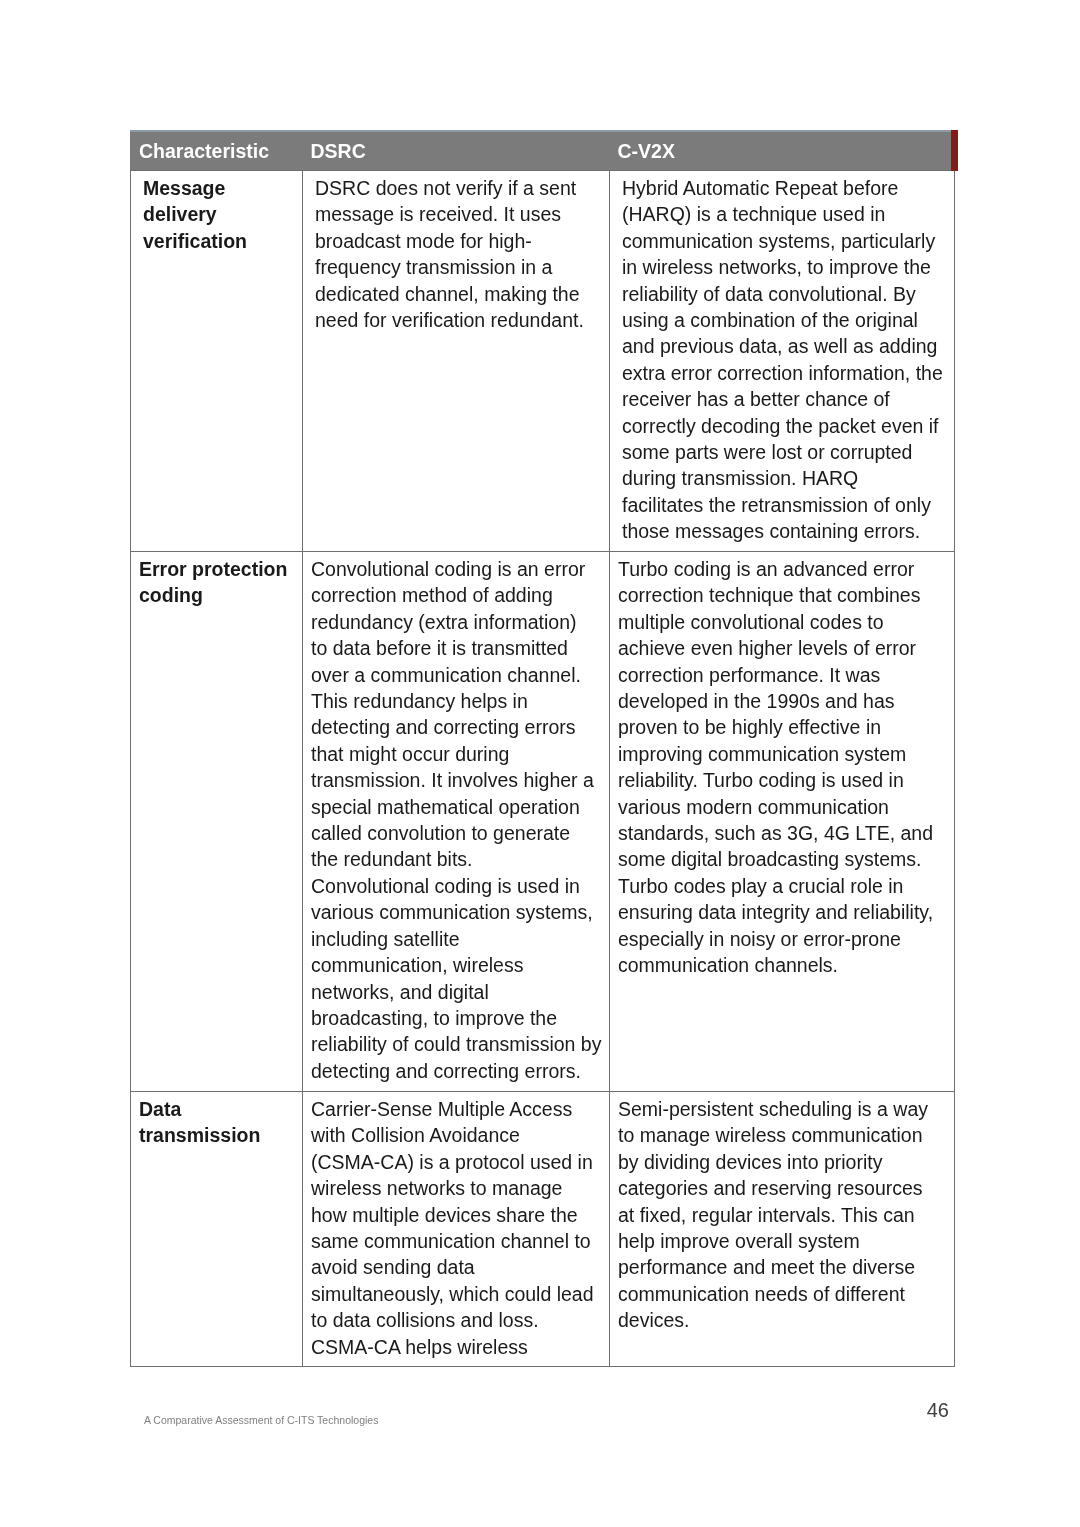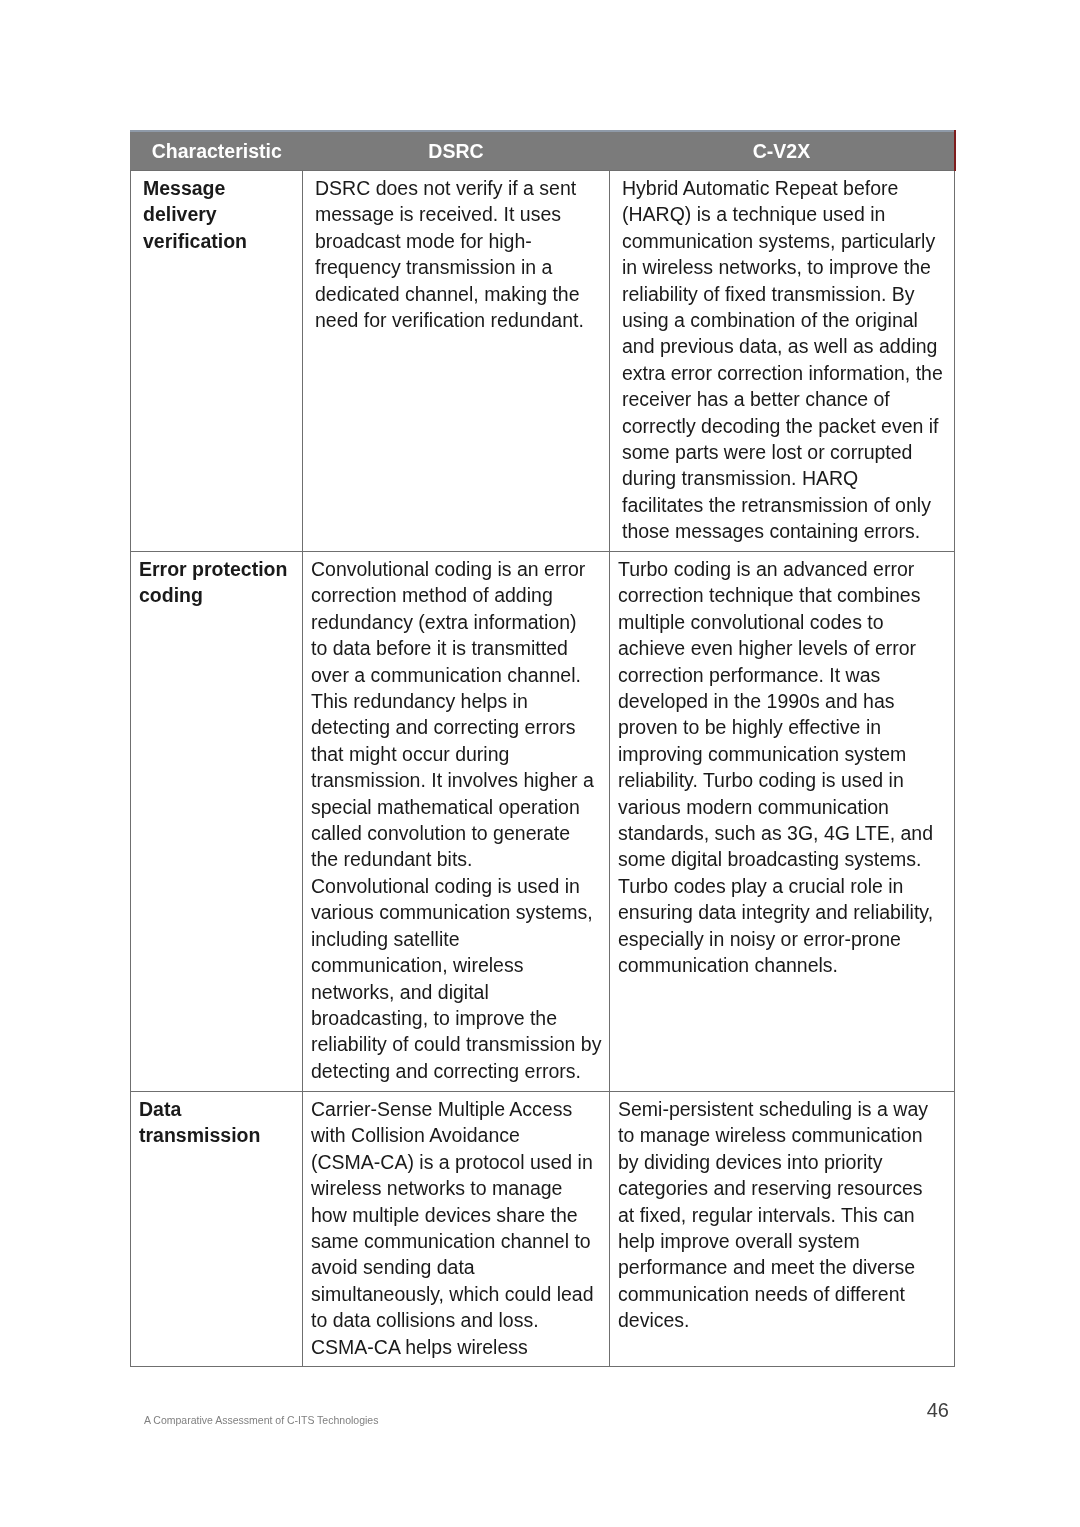--- a/index.html
+++ b/index.html
@@ -29,30 +29,30 @@
       table-layout: fixed;
     }
     table.cmp col.c1 { width: 172px; }
     table.cmp col.c2 { width: 307px; }
     table.cmp col.c3 { width: 345px; }
     table.cmp th {
       background: #7b7b7b;
       color: #ffffff;
       font-weight: bold;
       font-size: 19.5px;
-      text-align: center;
+      text-align: left;
       height: 38px;
       padding: 0 8px;
       border-top: 2px solid #8f9aa8;
       border-bottom: 1px solid #6e6e6e;
       vertical-align: middle;
       line-height: 38px;
     }
     table.cmp th:first-child { border-left: 1px solid #7b7b7b; }
-    table.cmp th:last-child { border-right: 2px solid #7f1d1d; margin-left: 36px; }
+    table.cmp th:last-child { border-right: 7px solid #7f1d1d; margin-left: 36px; }
     table.cmp td {
       border: 1px solid #6f6f6f;
       vertical-align: top;
       font-size: 19.5px;
       line-height: 26.4px;
       padding: 4px 6px 4px 8px;
       word-wrap: break-word;
     }
     table.cmp td.char {
       font-weight: bold;
@@ -107,21 +107,21 @@
             <span class="line">broadcast mode for high-</span>
             <span class="line">frequency transmission in a</span>
             <span class="line">dedicated channel, making the</span>
             <span class="line">need for verification redundant.</span>
           </td>
         <td>
             <span class="line">Hybrid Automatic Repeat before</span>
             <span class="line">(HARQ) is a technique used in</span>
             <span class="line">communication systems, particularly</span>
             <span class="line">in wireless networks, to improve the</span>
-            <span class="line">reliability of fixed transmission. By</span>
+            <span class="line">reliability of data convolutional. By</span>
             <span class="line">using a combination of the original</span>
             <span class="line">and previous data, as well as adding</span>
             <span class="line">extra error correction information, the</span>
             <span class="line">receiver has a better chance of</span>
             <span class="line">correctly decoding the packet even if</span>
             <span class="line">some parts were lost or corrupted</span>
             <span class="line">during transmission. HARQ</span>
             <span class="line">facilitates the retransmission of only</span>
             <span class="line">those messages containing errors.</span>
           </td>

